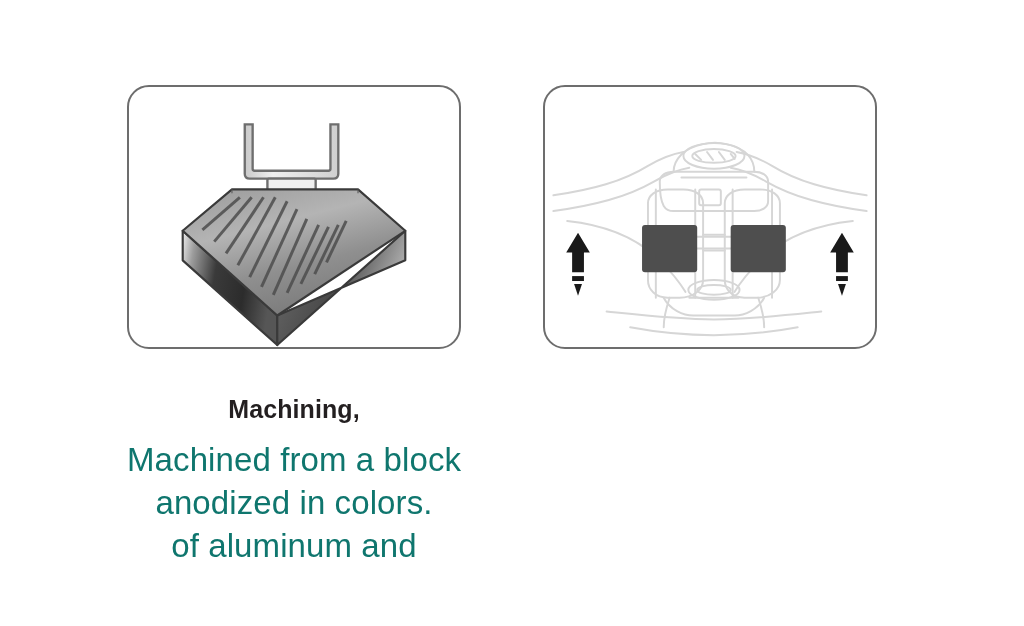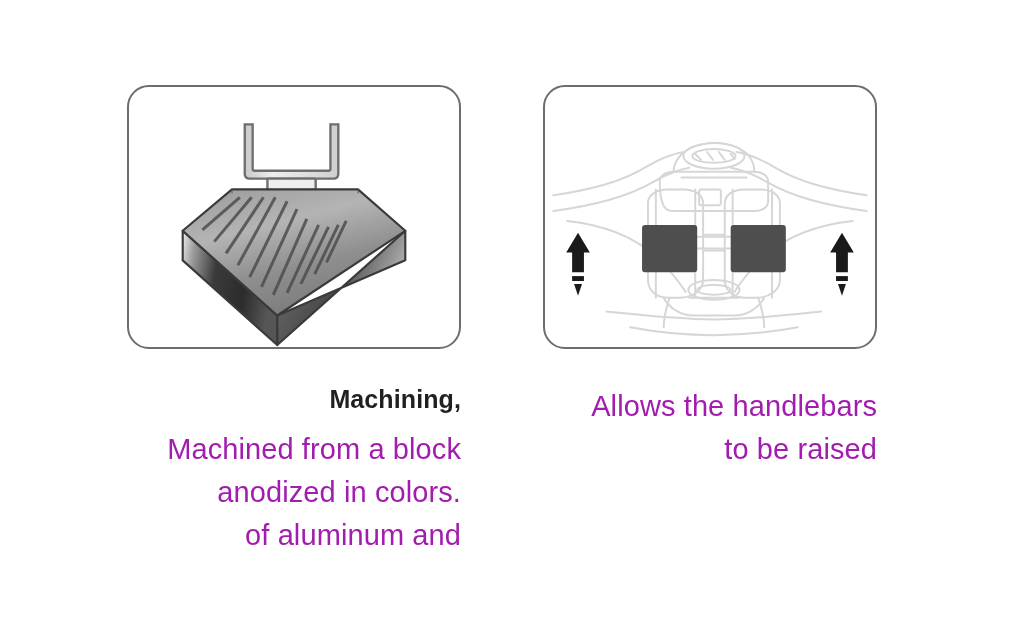--- a/index.html
+++ b/index.html
@@ -50,37 +50,37 @@
 
   .icon-card svg {
     display: block;
     width: 100%;
     height: 100%;
   }
 
   
   .caption {
     width: 334px;
-    text-align: right;
-    padding-top: 36px;
+    text-align: center;
+    padding-top: 46px;
   }
 
   .caption-title {
     font-size: 25px;
     font-weight: bold;
     color: #231f20;
     letter-spacing: 0.1px;
     line-height: 1.15;
     margin-bottom: 14px;
   }
 
   .caption-body {
-    font-size: 29px;
+    font-size: 33px;
     font-weight: 400;
-    color: #a21caf;
+    color: #0f766e;
     line-height: 43px;
     letter-spacing: 0.1px;
   }
   .caption-body .ln { display: block; white-space: nowrap; }
 </style>
 </head>
 <body>
 
 <div class="page">
   <div class="features-row">
@@ -232,21 +232,17 @@
 
           <g fill="#1a1a1a">
             <path d="M301 148 L313 168 L307 168 L307 188 L295 188 L295 168 L289 168 Z"></path>
             <rect x="295" y="192" width="12" height="5"></rect>
             <path d="M297 200 L305 200 L301 212 Z"></path>
           </g>
         </svg>
       </div>
 
       <div class="caption">
-        <div class="caption-body">
-          <span class="ln">Allows the handlebars</span>
-          <span class="ln">to be raised</span>
-        </div>
       </div>
     </div>
 
   </div>
 </div>
 
 </body></html>

